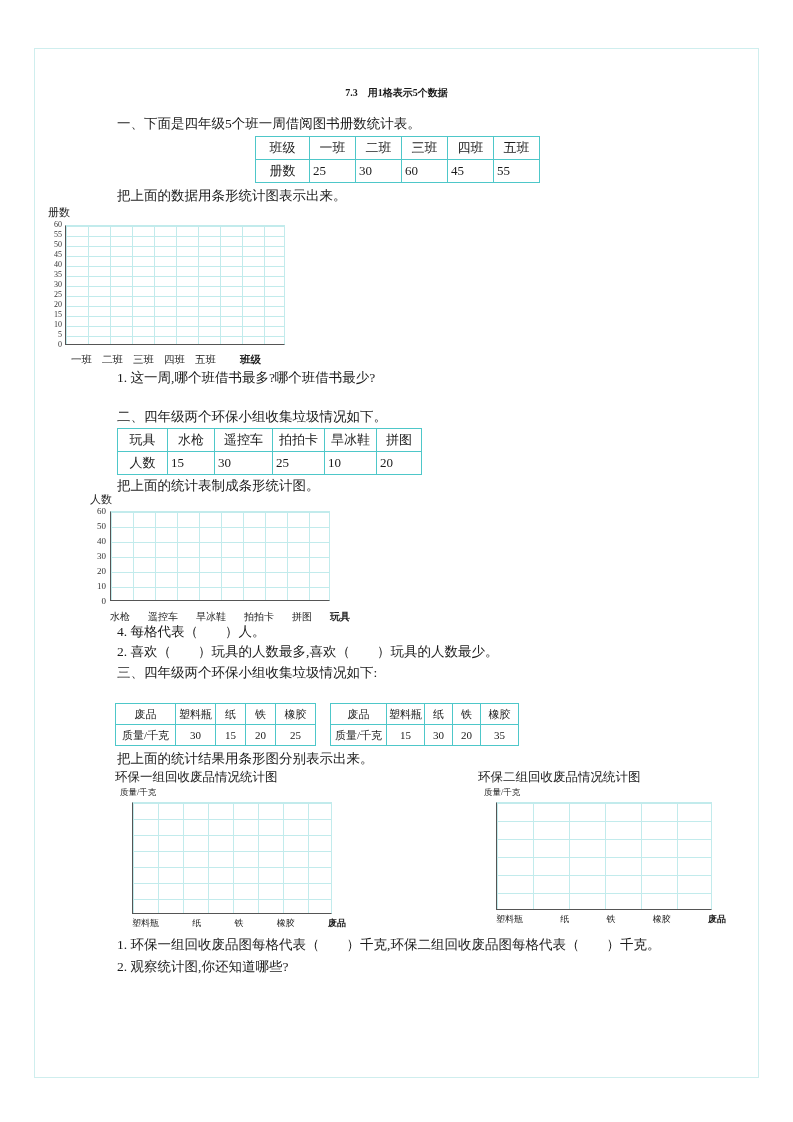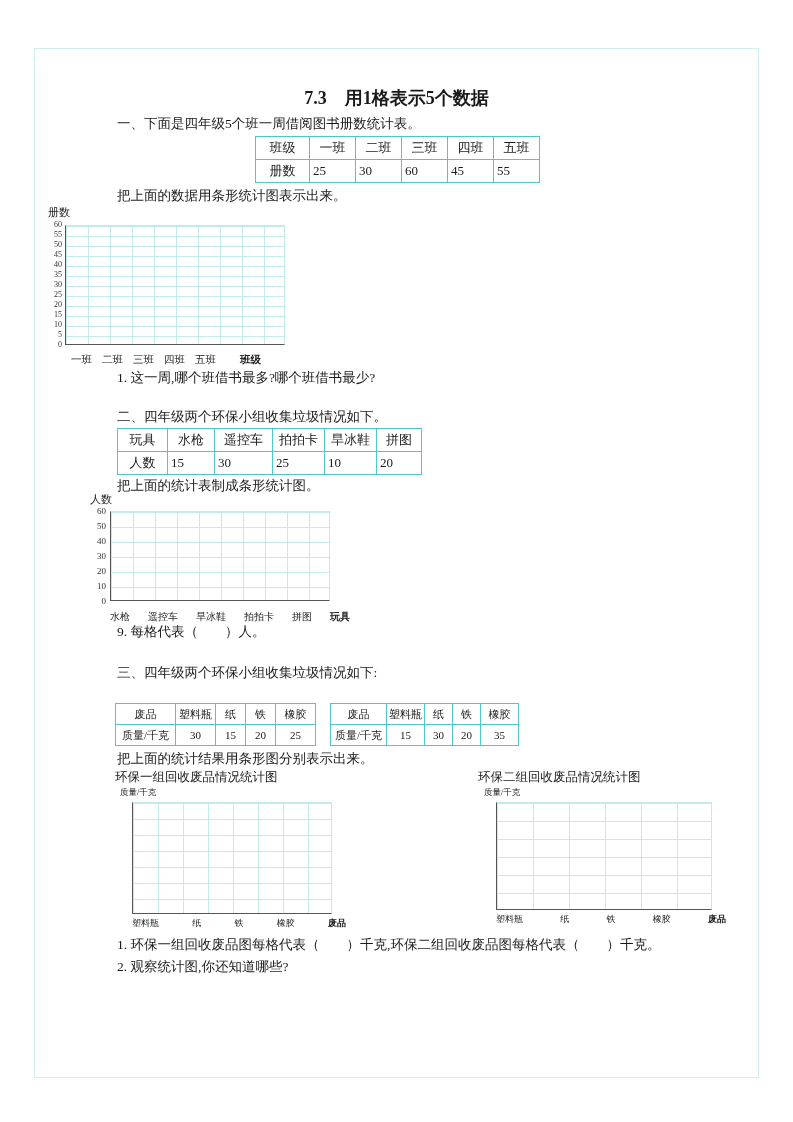--- a/index.html
+++ b/index.html
@@ -18,21 +18,21 @@
     overflow:hidden;
   }
   .abs{position:absolute;}
   .frame{
     position:absolute;left:34px;top:48px;right:34px;bottom:44px;
     border:1px solid #cfeeee;
     pointer-events:none;
   }
   .page-title{
     width:100%;text-align:center;
-    font-weight:bold;font-size:18px;
+    font-weight:bold;font-size:10px;
   }
   .t13{font-size:13.5px;line-height:1.3;}
   .t12{font-size:12.5px;line-height:1.3;}
   .wtable{border-collapse:collapse;background:#fff;}
   .wtable td{
     border:1px solid var(--accent);
     text-align:center;
     font-size:13px;
     height:23px;
     padding:0 3px;
@@ -178,21 +178,22 @@
     <div class="xlabels" style="margin-left:22px;margin-top:4px;font-size:10px;width:240px;justify-content:space-between;">
       <span>水枪</span>
       <span>遥控车</span>
       <span>旱冰鞋</span>
       <span>拍拍卡</span>
       <span>拼图</span>
       <span style="font-weight:bold;">玩具</span>
     </div>
   </div>
 
-  <div class="abs t13" style="left:117px;top:623px;">9. 每格代表（　　）人。</div>
+  <div class="abs t13" style="left:117px;top:623px;">4. 每格代表（　　）人。</div>
+  <div class="abs t13" style="left:117px;top:643px;">2. 喜欢（　　）玩具的人数最多,喜欢（　　）玩具的人数最少。</div>
 
   <div class="abs t13" style="left:117px;top:664px;">三、四年级两个环保小组收集垃圾情况如下:</div>
 
   <div class="abs t13" style="left:330px;top:684px;width:190px;text-align:center;margin-top:28px;">环保二组</div>
 
   <table class="abs wtable small-table" style="left:115px;top:703px;">
     <colgroup>
         <col style="width:60px">
         <col style="width:40px">
         <col style="width:30px">

